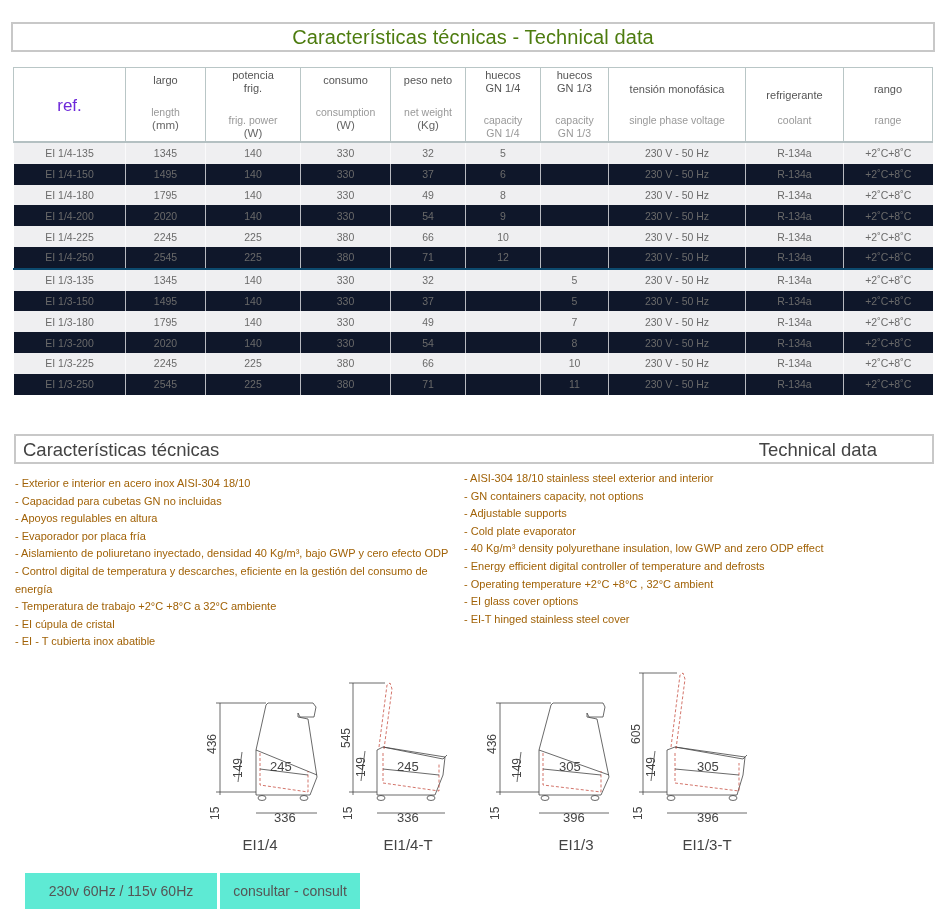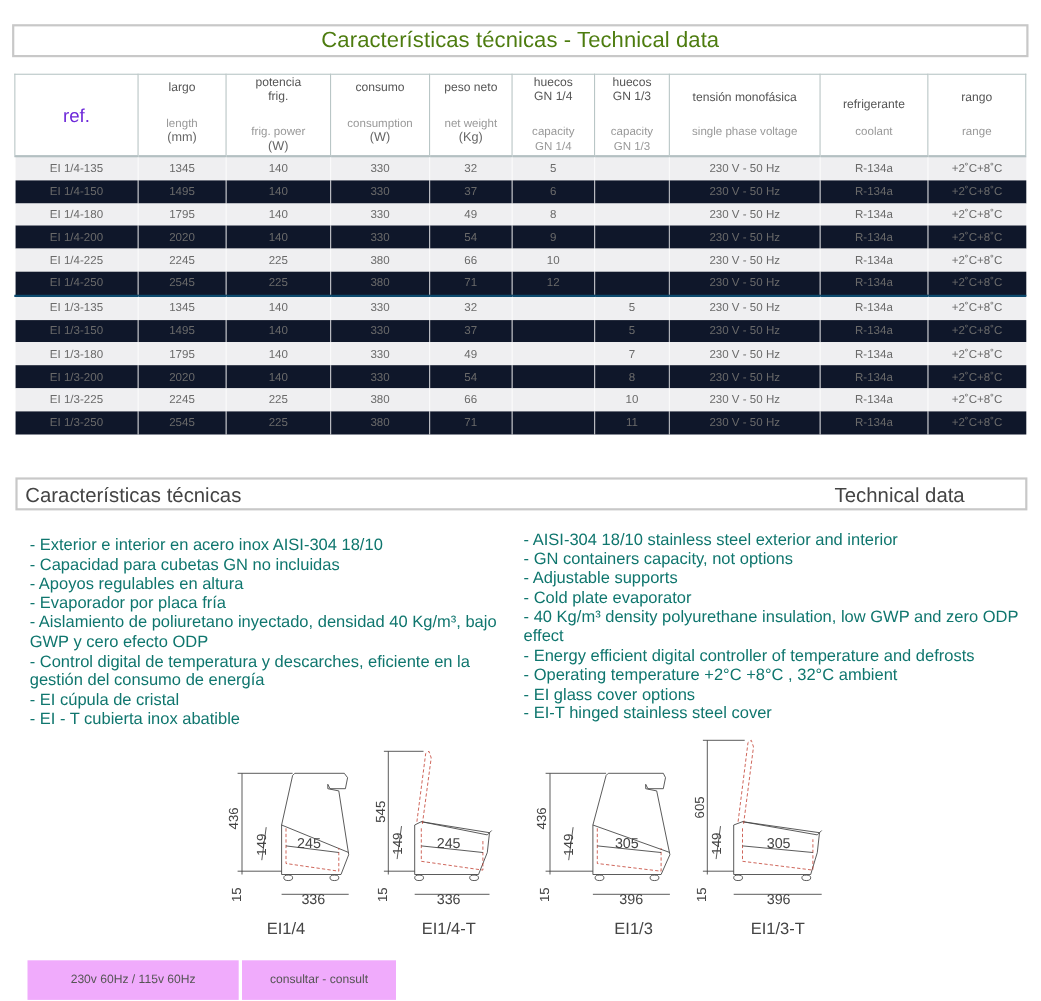--- a/index.html
+++ b/index.html
@@ -21,28 +21,28 @@
   .th-ref { position: absolute; left: 0; right: 0; top: 28px; font-size: 17px; color: #6d28d9; }
   table.spec td { text-align: center; height: 20.8px; padding: 0; font-size: 10.5px; color: #6a6a6a;
                   border-left: 1px solid rgba(255,255,255,0.7); }
   table.spec tr.odd td { background: #efeff1; }
   table.spec tr.even td { background: #0f172a; }
   table.spec tr.group-start td { border-top: 2px solid #0c4a6e; }
   .sec-head { position: absolute; left: 14px; top: 434px; width: 916px; height: 26px;
               border: 2px solid #c8c8c8; font-size: 18.5px; color: #444; }
   .sec-head .l { position: absolute; left: 7px; top: 3px; }
   .sec-head .r { position: absolute; right: 55px; top: 3px; }
-  ul.feat { position: absolute; list-style: none; margin: 12px; padding: 0; font-size: 15px;
-            color: #0f766e; line-height: 17.6px; }
+  ul.feat { position: absolute; list-style: none; margin: 0; padding: 0; font-size: 11px;
+            color: #a16207; line-height: 17.6px; }
   ul.feat.es { left: 15px; top: 475px; width: 440px; }
   ul.feat.en { left: 464px; top: 470px; width: 470px; }
   .diagram { position: absolute; }
   .diag-label { position: absolute; font-size: 15px; color: #444; text-align: center; }
-  .foot { position: absolute; top: 873px; height: 36px; background: #f0abfc; display: flex;
-          align-items: center; justify-content: center; font-size: 11px; color: #555; }
+  .foot { position: absolute; top: 873px; height: 36px; background: #5eead4; display: flex;
+          align-items: center; justify-content: center; font-size: 14px; color: #555; }
 </style>
 </head>
 <body>
 
 <div class="title-box">Características técnicas - Technical data</div>
 
 <table class="spec">
   <colgroup>
     <col style="width:112px">
       <col style="width:80px">
@@ -311,20 +311,21 @@
   <span class="r">Technical data</span>
 </div>
 
 <ul class="feat es">
   <li>- Exterior e interior en acero inox AISI-304 18/10</li>
   <li>- Capacidad para cubetas GN no incluidas</li>
   <li>- Apoyos regulables en altura</li>
   <li>- Evaporador por placa fría</li>
   <li>- Aislamiento de poliuretano inyectado, densidad 40 Kg/m³, bajo GWP y cero efecto ODP</li>
   <li>- Control digital de temperatura y descarches, eficiente en la gestión del consumo de energía</li>
+  <li>- Temperatura de trabajo +2°C +8°C a 32°C ambiente</li>
   <li>- EI cúpula de cristal</li>
   <li>- EI - T cubierta inox abatible</li>
 </ul>
 
 <ul class="feat en">
   <li>- AISI-304 18/10 stainless steel exterior and interior</li>
   <li>- GN containers capacity, not options</li>
   <li>- Adjustable supports</li>
   <li>- Cold plate evaporator</li>
   <li>- 40 Kg/m³ density polyurethane insulation, low GWP and zero ODP effect</li>

